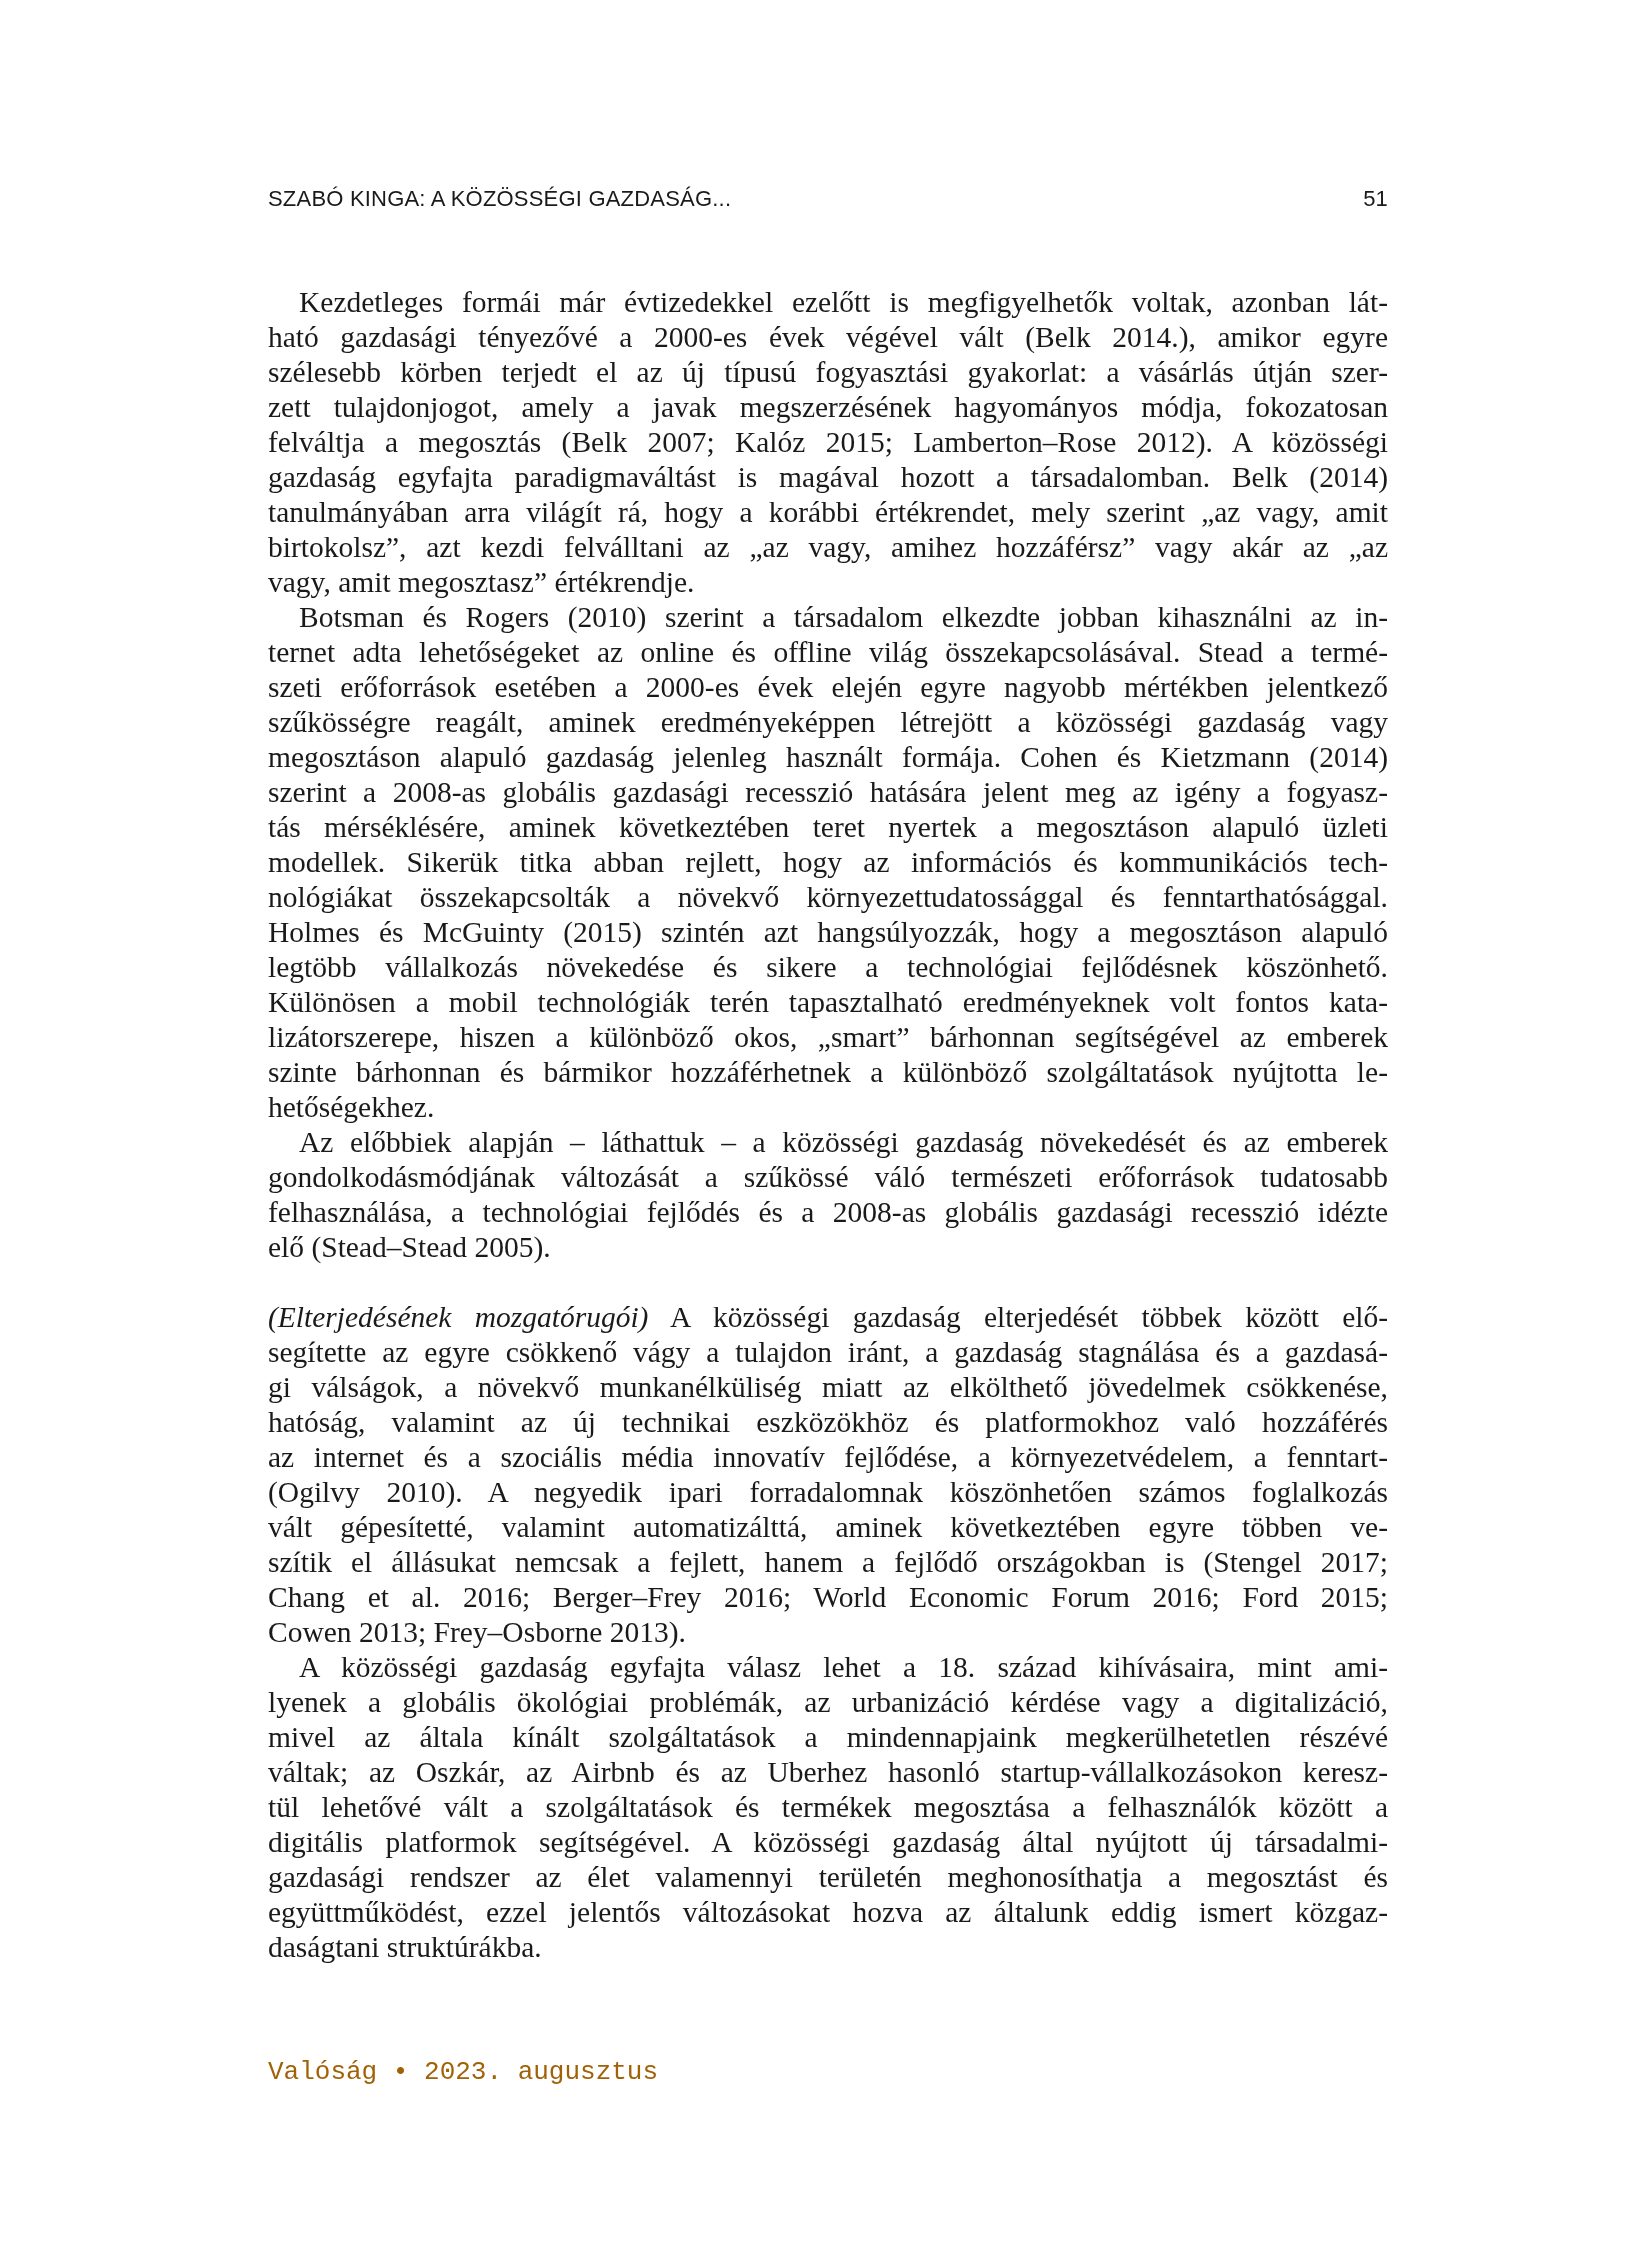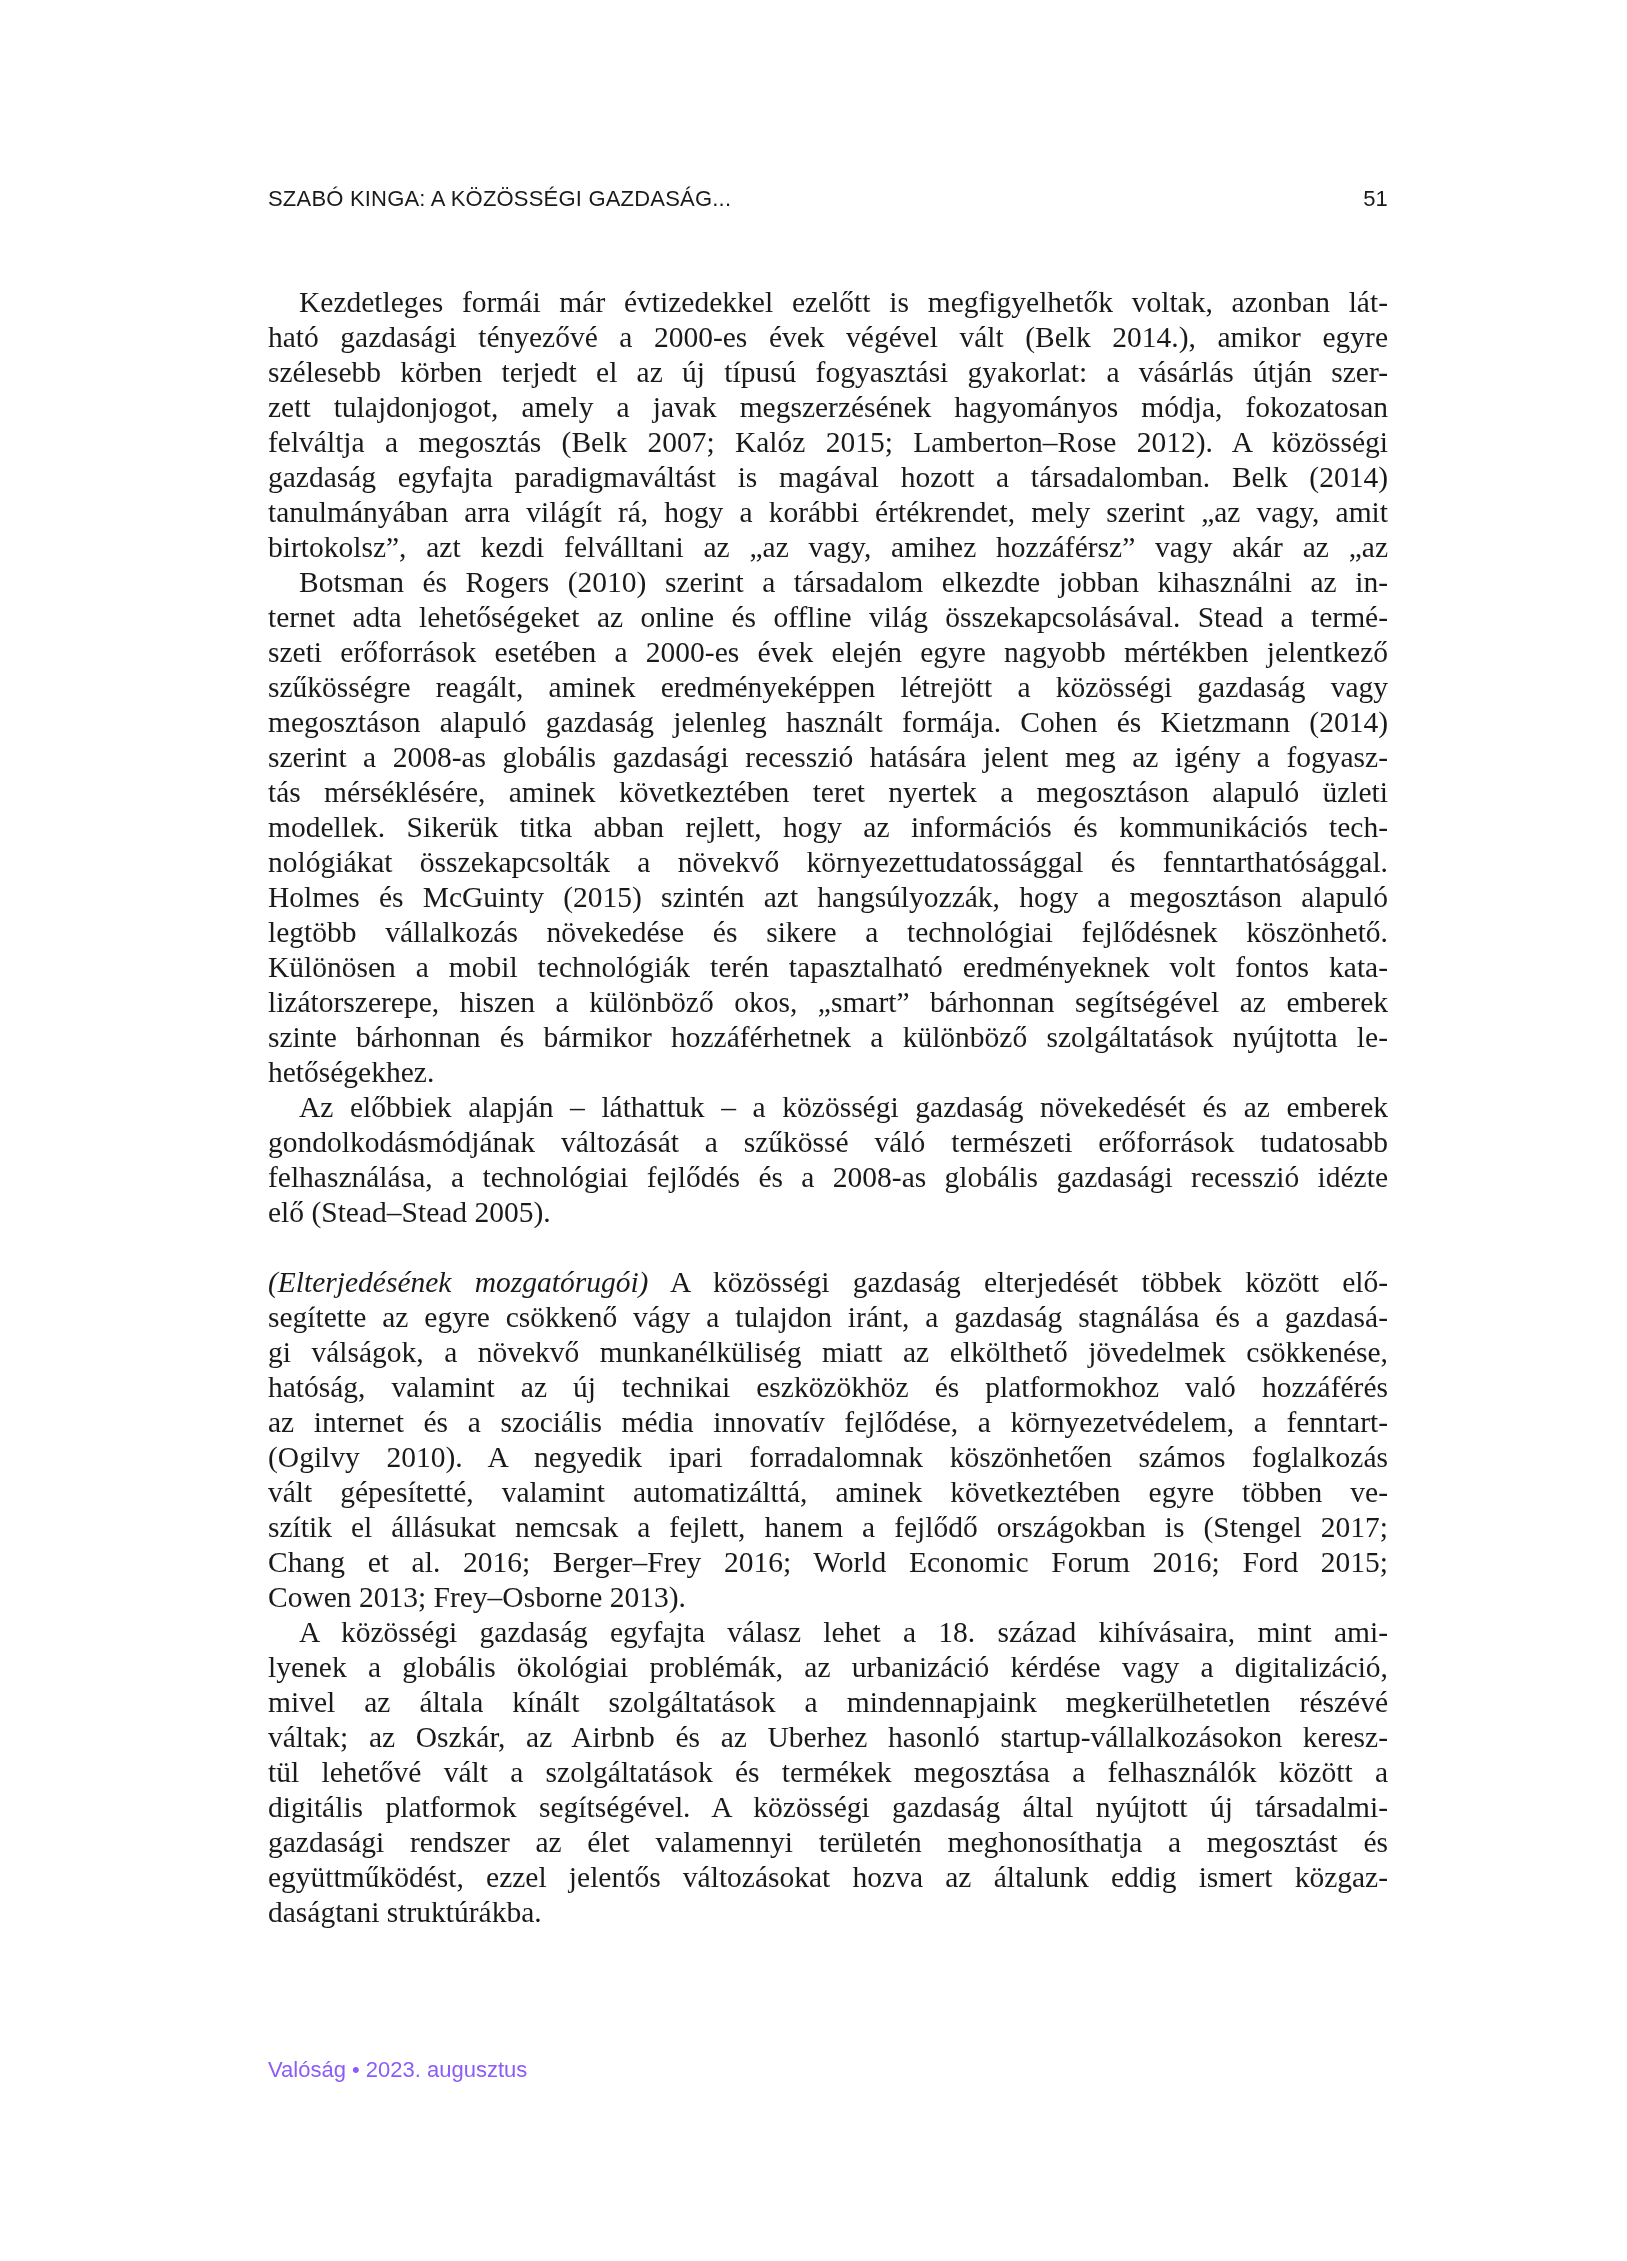--- a/index.html
+++ b/index.html
@@ -19,21 +19,21 @@
   .line {
     height: 35px; line-height: 35px; white-space: nowrap;
     text-align: justify; text-align-last: justify; overflow: visible;
   }
   .line.indent { padding-left: 31px; }
   .line.last { text-align-last: left; }
   .gap { height: 35px; }
   .italic { font-style: italic; }
   .footer {
     position: absolute; left: 248px; top: 2057px;
-    font-family: Liberation Sans, sans-serif; font-size: 22px; color: #8b5cf6;
+    font-family: Liberation Mono, monospace; font-size: 26px; color: #a16207;
   }
 </style>
 </head>
 <body>
 
 <div class="page">
 
   <div class="running-head">
     <span class="title">SZABÓ KINGA: A KÖZÖSSÉGI GAZDASÁG...</span>
     <span class="pageno">51</span>
@@ -43,20 +43,21 @@
 
     <div>
       <div class="line indent">Kezdetleges formái már évtizedekkel ezelőtt is megfigyelhetők voltak, azonban lát-</div>
       <div class="line">ható gazdasági tényezővé a 2000-es évek végével vált (Belk 2014.), amikor egyre</div>
       <div class="line">szélesebb körben terjedt el az új típusú fogyasztási gyakorlat: a vásárlás útján szer-</div>
       <div class="line">zett tulajdonjogot, amely a javak megszerzésének hagyományos módja, fokozatosan</div>
       <div class="line">felváltja a megosztás (Belk 2007; Kalóz 2015; Lamberton–Rose 2012). A közösségi</div>
       <div class="line">gazdaság egyfajta paradigmaváltást is magával hozott a társadalomban. Belk (2014)</div>
       <div class="line">tanulmányában arra világít rá, hogy a korábbi értékrendet, mely szerint „az vagy, amit</div>
       <div class="line">birtokolsz”, azt kezdi felválltani az „az vagy, amihez hozzáférsz” vagy akár az „az</div>
+      <div class="line last">vagy, amit megosztasz” értékrendje.</div>
     </div>
 
     <div>
       <div class="line indent">Botsman és Rogers (2010) szerint a társadalom elkezdte jobban kihasználni az in-</div>
       <div class="line">ternet adta lehetőségeket az online és offline világ összekapcsolásával. Stead a termé-</div>
       <div class="line">szeti erőforrások esetében a 2000-es évek elején egyre nagyobb mértékben jelentkező</div>
       <div class="line">szűkösségre reagált, aminek eredményeképpen létrejött a közösségi gazdaság vagy</div>
       <div class="line">megosztáson alapuló gazdaság jelenleg használt formája. Cohen és Kietzmann (2014)</div>
       <div class="line">szerint a 2008-as globális gazdasági recesszió hatására jelent meg az igény a fogyasz-</div>
       <div class="line">tás mérséklésére, aminek következtében teret nyertek a megosztáson alapuló üzleti</div>

